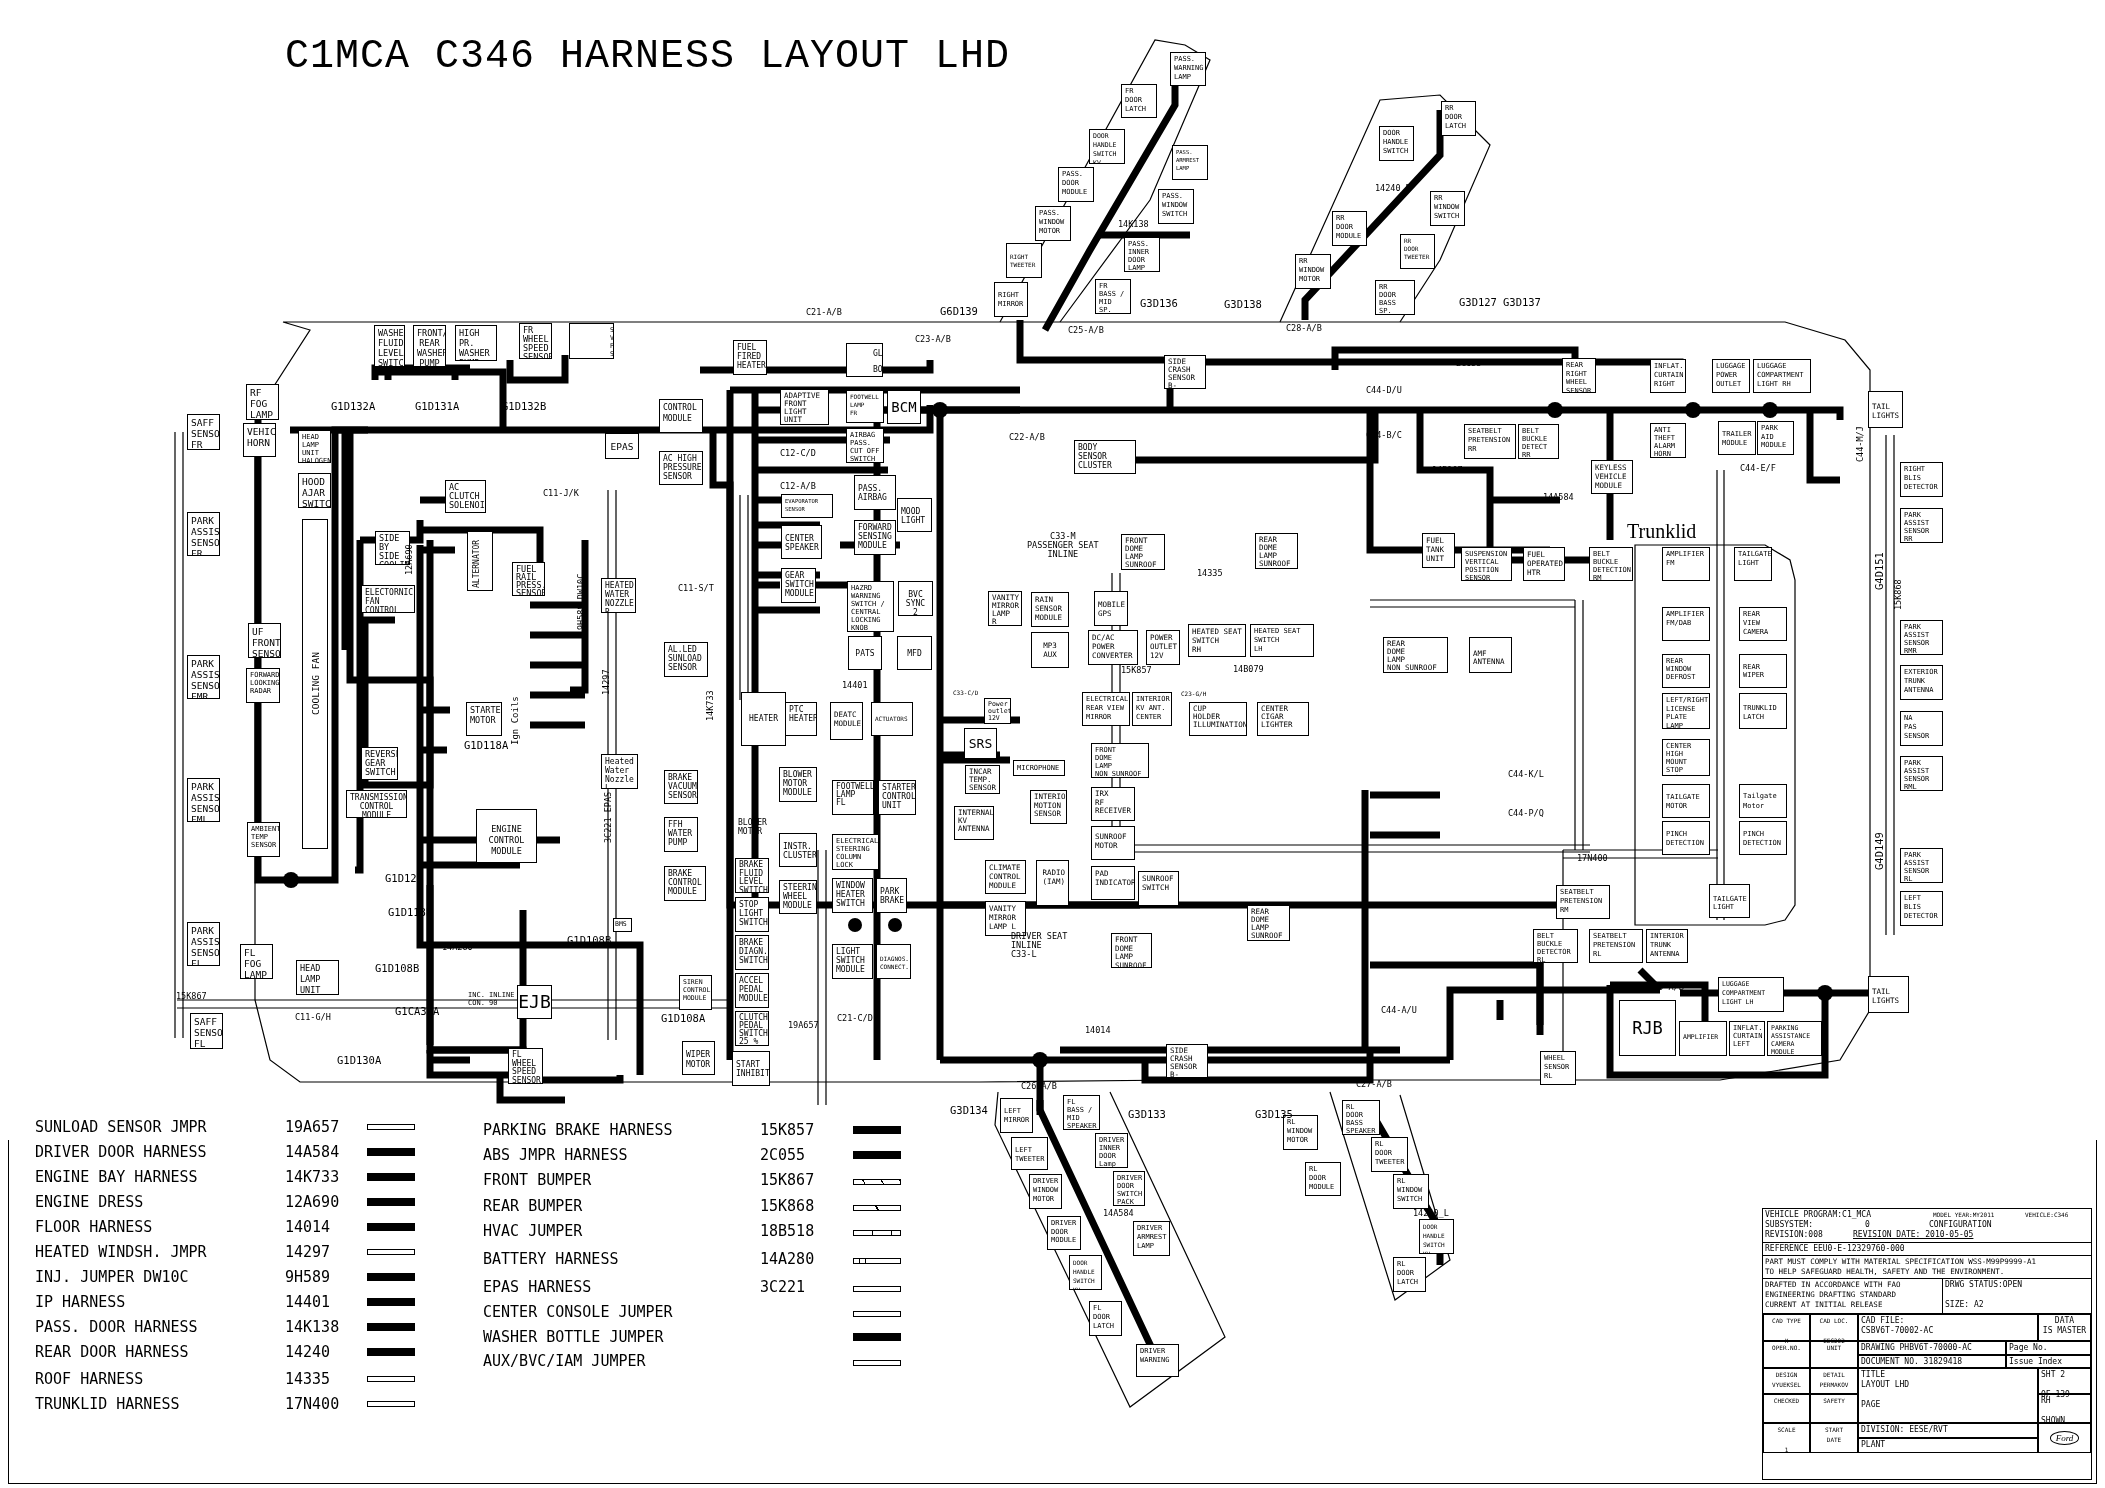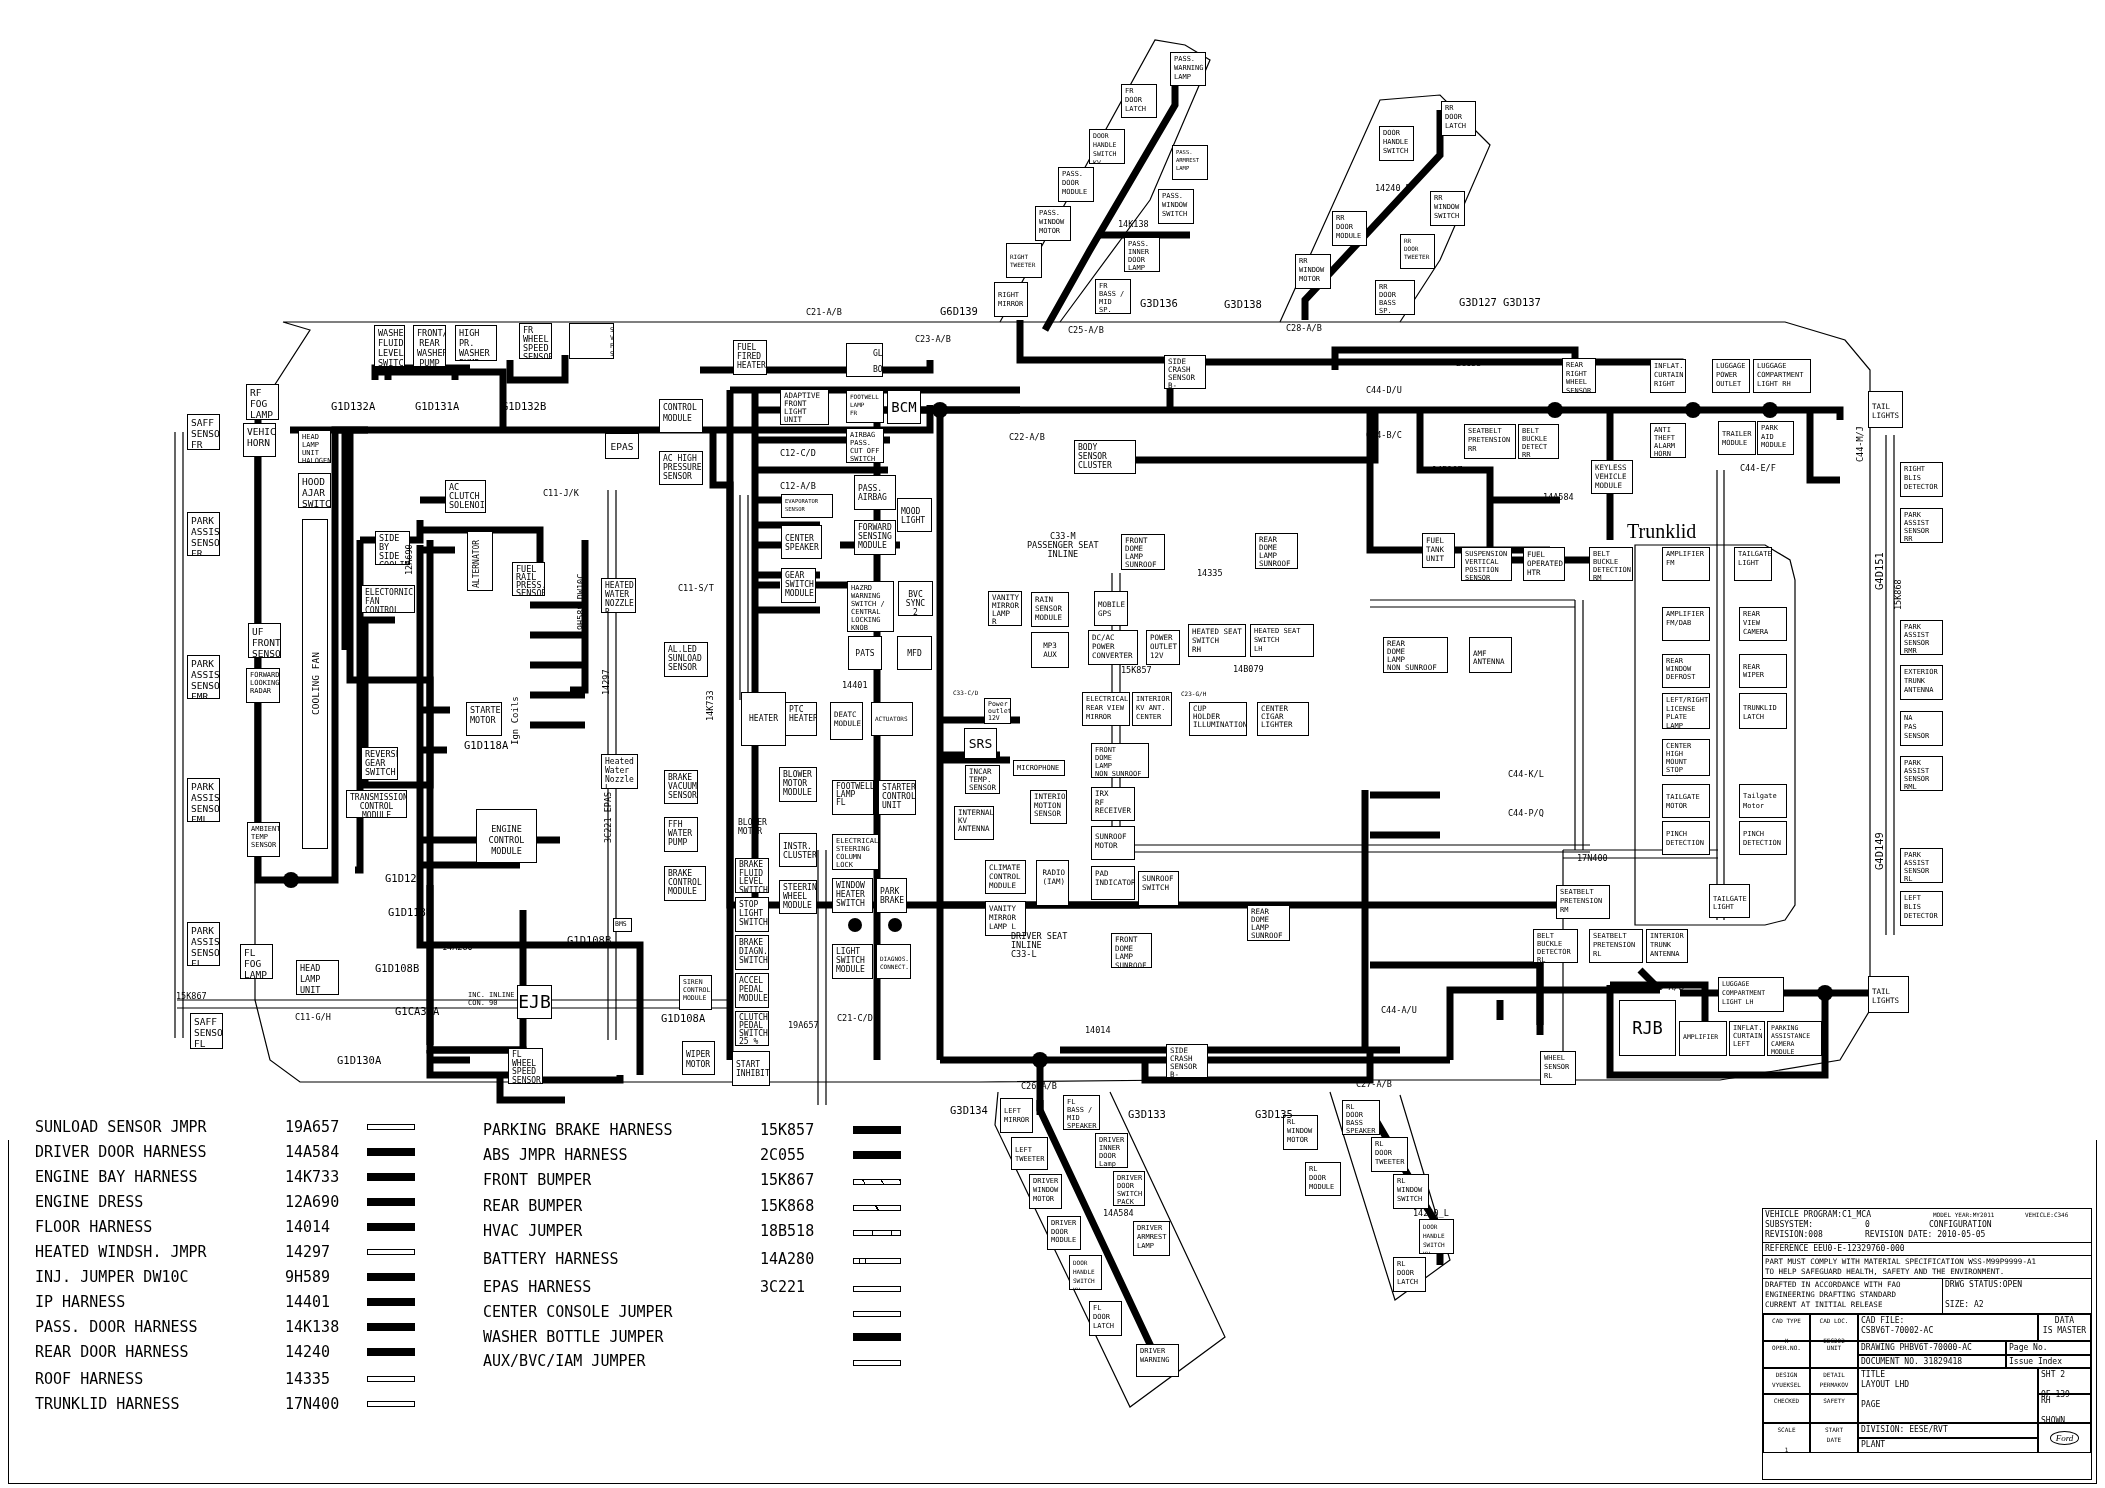--- a/index.html
+++ b/index.html
@@ -20,20 +20,21 @@
   .legend .swatch.solid{background:#000;height:8px;}
   .tb{position:absolute;left:1762px;top:1208px;width:328px;height:270px;border:1px solid #000;font-size:8px;}
   .tb .cell{position:absolute;border:1px solid #000;box-sizing:border-box;padding:1px 2px;white-space:pre-line;line-height:10px;}
   .border{position:absolute;left:8px;top:1140px;width:2087px;height:343px;border:1px solid #000;border-top:none;}
 </style>
 </head>
 <body>
 
 <div id="canvas">
 
+  <div class="title">C1MCA C346 HARNESS LAYOUT LHD</div>
 
   <svg class="wires" viewBox="0 0 2105 1488">
     <g fill="none" stroke="#000" stroke-width="1.2">
 
       <path d="M283 322 L1785 322 L1845 340 L1870 370 L1870 1010 L1840 1060 L1720 1080 L1180 1080 L980 1082 L300 1082 L270 1060 L255 1000 L255 440 L265 400 L310 330 Z"></path>
 
       <path d="M1000 322 L1155 40 L1185 45 L1210 60 L1150 200 L1060 322"></path>
 
       <path d="M1280 322 L1380 100 L1440 95 L1490 145 L1440 260 L1400 322"></path>
 
@@ -960,21 +961,21 @@
 
   <div class="tb">
     <div class="cell" style="left:0;top:0;width:328px;height:34px;border:none;border-bottom:1px solid #000;">
       <span style="position:absolute;left:2px;top:1px;">VEHICLE PROGRAM:C1_MCA</span>
       <span style="position:absolute;left:170px;top:1px;font-size:6px;">MODEL YEAR:MY2011</span>
       <span style="position:absolute;left:262px;top:1px;font-size:6px;">VEHICLE:C346</span>
       <span style="position:absolute;left:2px;top:11px;">SUBSYSTEM:</span>
       <span style="position:absolute;left:102px;top:11px;">0</span>
       <span style="position:absolute;left:166px;top:11px;">CONFIGURATION</span>
       <span style="position:absolute;left:2px;top:21px;">REVISION:008</span>
-      <span style="position:absolute;left:102px;top:21px;">REVISION DATE: 2010-05-05</span>
+      <span style="position:absolute;left:90px;top:21px;text-decoration:underline;">REVISION DATE: 2010-05-05</span>
     </div>
     <div class="cell" style="left:0;top:34px;width:328px;height:13px;border:none;border-bottom:1px solid #000;">REFERENCE   EEU0-E-12329760-000</div>
     <div class="cell" style="left:0;top:47px;width:328px;height:23px;border:none;border-bottom:1px solid #000;font-size:7.5px;">PART MUST COMPLY WITH MATERIAL SPECIFICATION WSS-M99P9999-A1
 TO HELP SAFEGUARD HEALTH, SAFETY AND THE ENVIRONMENT.</div>
     <div class="cell" style="left:0;top:70px;width:180px;height:35px;border:none;border-bottom:1px solid #000;border-right:1px solid #000;font-size:7.5px;">DRAFTED IN ACCORDANCE WITH FAO
 ENGINEERING DRAFTING STANDARD
 CURRENT AT INITIAL RELEASE</div>
     <div class="cell" style="left:180px;top:70px;width:148px;height:35px;border:none;border-bottom:1px solid #000;">DRWG STATUS:OPEN
 
 SIZE: A2</div>

